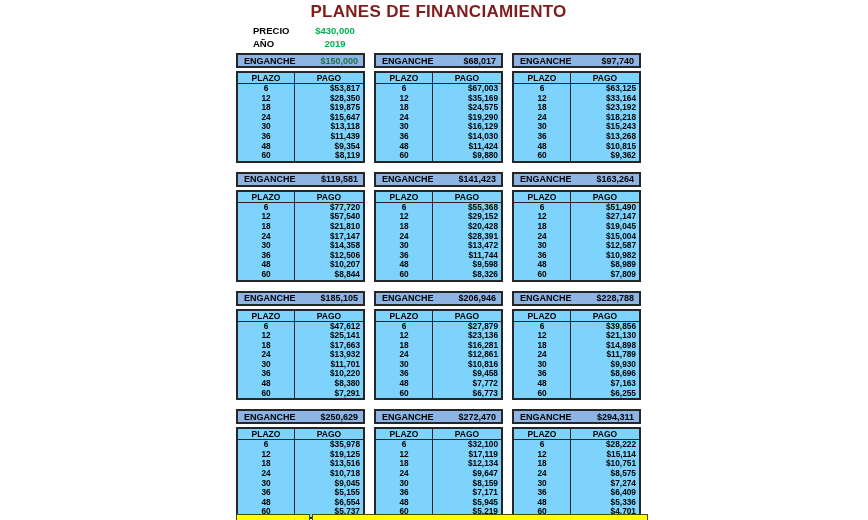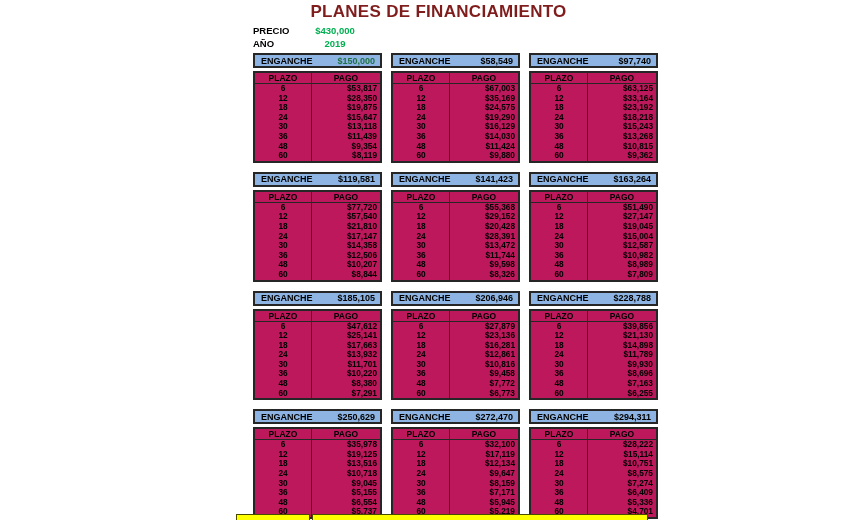--- a/index.html
+++ b/index.html
@@ -28,21 +28,21 @@
   .info {
     position: absolute;
     top: 24px; left: 4px;
     font-size: 9.5px;
   }
   .info-row { display: flex; height: 13px; align-items: center; }
   .info-label { width: 64px; padding-left: 13px; }
   .info-value { width: 62px; text-align: center; color: #00b050; }
   .grid {
     position: absolute;
-    top: 53px; left: 17px;
+    top: 53px; left: 0;
     display: grid;
     grid-template-columns: repeat(3, 129px);
     column-gap: 9px;
     row-gap: 9px;
   }
   .plan { width: 129px; }
   .plan-header {
     height: 15px;
     background: #8db4e2;
     border: 2px solid #262626;
@@ -50,21 +50,21 @@
     justify-content: space-between;
     align-items: center;
     padding: 0 5px 0 6px;
     font-size: 9px;
   }
   .plan-header .enganche-value { color: #000; }
   .plan.first .enganche-value { color: #1e7044; }
   .plan-table {
     margin-top: 3px;
     border: 2px solid #262626;
-    background: #be185d;
+    background: #7dd3fc;
   }
   .thead {
     display: flex;
     height: 11px;
     border-bottom: 1.5px solid #262626;
     font-size: 8.5px;
   }
   .col-plazo {
     width: 57px;
     border-right: 1.5px solid #262626;
@@ -163,21 +163,21 @@
               <span class="cell-plazo">60</span>
               <span class="cell-pago">$8,119</span>
             </div>
           </div>
     </div>
   </div>
 
   <div class="plan">
     <div class="plan-header">
       <span class="enganche-label">ENGANCHE</span>
-      <span class="enganche-value">$58,549</span>
+      <span class="enganche-value">$68,017</span>
     </div>
     <div class="plan-table">
       <div class="thead">
         <span class="col-plazo">PLAZO</span>
         <span class="col-pago">PAGO</span>
       </div>
       <div class="tbody">
             <div class="trow">
               <span class="cell-plazo">6</span>
               <span class="cell-pago">$67,003</span>

